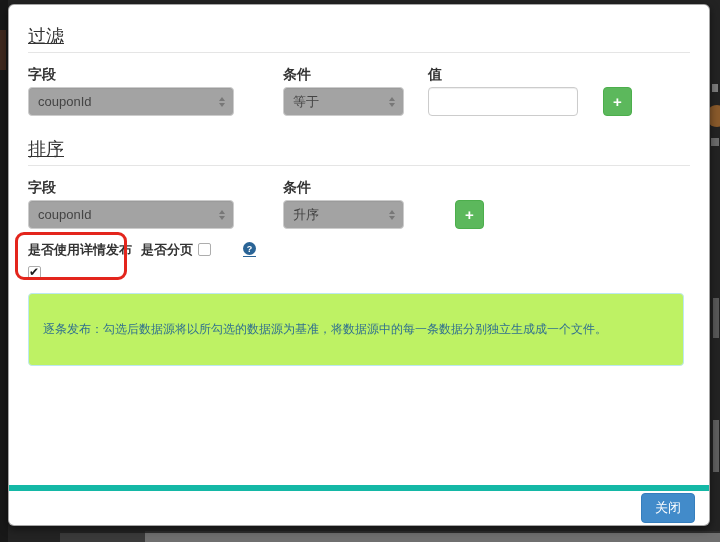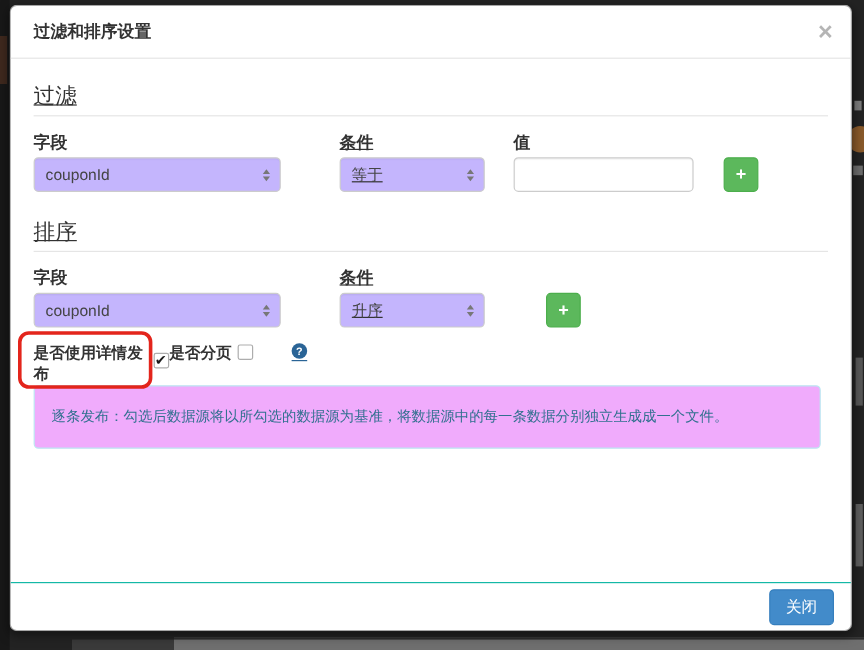--- a/index.html
+++ b/index.html
@@ -35,42 +35,42 @@
     height:44px; flex:0 0 44px; border-bottom:1px solid #e5e5e5;
     display:flex; align-items:center; padding:0 15px 0 19px;
   }
   .m-title { font-size:14px; font-weight:bold; color:#333; }
   .m-close {
     margin-left:auto; font-size:21px; line-height:1; color:#b5b5b5;
     cursor:pointer; font-weight:bold;
   }
   .m-body { flex:1 1 auto; padding:4px 19px 0; overflow:hidden; }
   .m-footer {
-    flex:0 0 40px; border-top:1px solid #14b8a6;
+    flex:0 0 40px; border-top:6px solid #14b8a6;
     display:flex; align-items:center; justify-content:flex-end; padding:0 14px;
   }
 
   h2.section {
     font-size:18px; font-weight:400; color:#333;
     line-height:22px; padding-bottom:5px; border-bottom:1px solid #e5e5e5;
     margin-top:16px;
     text-decoration:underline;
   }
   h2.mt { margin-top:22px; }
 
   .form-row { display:flex; margin-top:13px; align-items:flex-start; }
   .fg { display:flex; flex-direction:column; }
   .fg label { font-size:14px; font-weight:bold; color:#333; height:16px; margin-bottom:5px; }
   .w1 { width:206px; margin-right:49px; }
-  .w2 { width:121px; margin-right:24px;text-decoration:underline; }
+  .w2 { width:121px; margin-right:24px; }
   .w3 { width:150px; }
 
   .select {
     position:relative; height:29px; border:1px solid #ccc; border-radius:4px;
-    background:#c4b5fd; display:flex; align-items:center; padding:0 20px 0 9px;
+    background:#a3a3a3; display:flex; align-items:center; padding:0 20px 0 9px;
     cursor:pointer; box-shadow:inset 0 1px 1px rgba(0,0,0,.05);
   }
   .sel-text { font-size:13px; color:#444; white-space:nowrap; overflow:hidden; }
   .stepper { position:absolute; right:8px; top:50%; transform:translateY(-50%);
     display:flex; flex-direction:column; gap:2px; }
   .stepper i { display:block; width:0; height:0; border-left:3.5px solid transparent; border-right:3.5px solid transparent; }
   .stepper .up { border-bottom:4px solid #777; }
   .stepper .dn { border-top:4px solid #777; }
 
   input[type=text] {
@@ -82,21 +82,21 @@
   .btn-add {
     width:29px; height:29px; margin-left:25px; align-self:flex-end;
     background:#5cb85c; border:1px solid #4cae4c; border-radius:4px;
     color:#fff; font-size:15px; font-weight:bold; line-height:1;
     display:flex; align-items:center; justify-content:center; cursor:pointer;
   }
   .btn-add.sortgap { margin-left:27px; }
 
   
   .check-row { display:flex; margin-top:12px; align-items:flex-start; }
-  .cg1 { position:relative; width:113px; display:flex; flex-direction:row; }
+  .cg1 { position:relative; width:113px; display:flex; flex-direction:column; }
   .cg1 label { font-size:13px; font-weight:bold; color:#333; height:16px; }
   .cg1 input { margin-top:9px; }
   .cg2 { display:flex; align-items:center; gap:5px; }
   .cg2 label { font-size:13px; font-weight:bold; color:#333; height:16px; }
   input[type=checkbox] {
     appearance:none; -webkit-appearance:none; width:13px; height:13px;
     border:1px solid #adadad; border-radius:2px; background:#fff;
     position:relative; cursor:pointer; flex:0 0 13px;
   }
   input[type=checkbox]:checked::after {
@@ -108,23 +108,23 @@
     border:3px solid #e3251c; border-radius:9px; pointer-events:none;
   }
   .help { display:inline-block; margin-left:32px; margin-top:1px;
     border-bottom:1px solid #2a6496; padding-bottom:1px; cursor:pointer; }
   .qcircle {
     width:13px; height:13px; border-radius:50%; background:#2a6496; color:#fff;
     font-size:9px; font-weight:bold; display:flex; align-items:center; justify-content:center;
   }
 
   .alert-info {
-    margin-top:14px; width:656px; background:#f0abfc; border:1px solid #bce8f1;
+    margin-top:14px; width:656px; background:#bef264; border:1px solid #bce8f1;
     border-radius:4px; color:#31708f; font-size:12px; line-height:21px;
-    padding:15px 14px;
+    padding:25px 14px;
   }
 
   .btn-close {
     background:#428bca; border:1px solid #357ebd; border-radius:4px;
     color:#fff; font-size:13px; padding:5px 13px; cursor:pointer;
     font-family:inherit;
   }
 </style>
 </head>
 <body>
@@ -136,24 +136,20 @@
   <div class="frag frag-t1"></div>
   <div class="frag frag-t2"></div>
   <div class="frag frag-t3"></div>
   <div class="frag frag-t4"></div>
   <div class="frag frag-strip-light"></div>
   <div class="frag frag-strip-dark"></div>
 </div>
 
 <div class="modal">
 
-  <div class="m-header">
-    <span class="m-title">过滤和排序设置</span>
-    <span class="m-close">×</span>
-  </div>
 
   <div class="m-body">
 
     <h2 class="section">过滤</h2>
     <div class="form-row">
       <div class="fg w1">
         <label>字段</label>
         <div class="select">
           <span class="sel-text">couponId</span>
           <span class="stepper">

